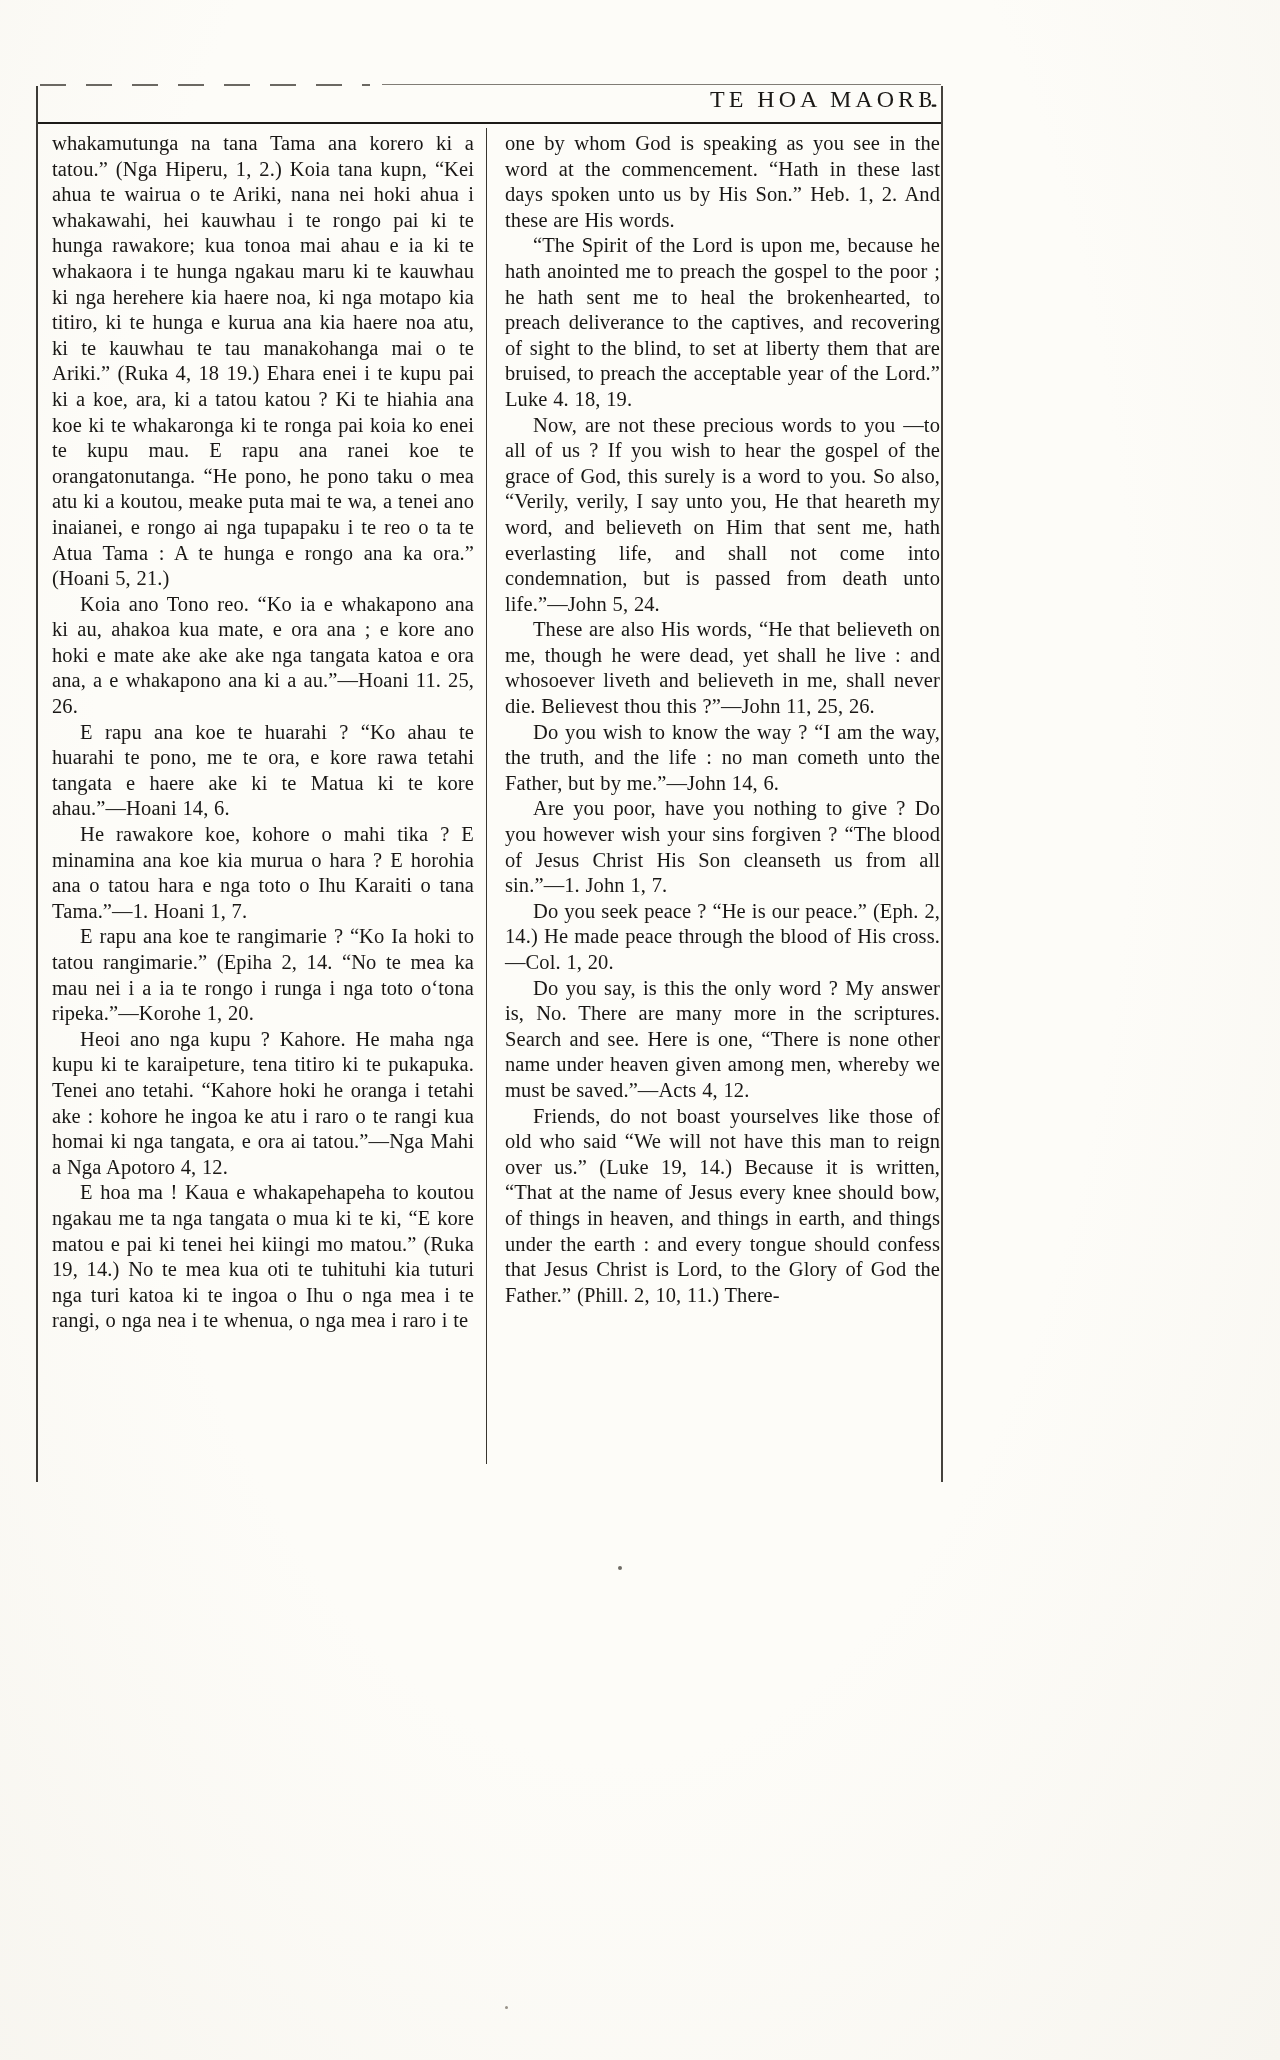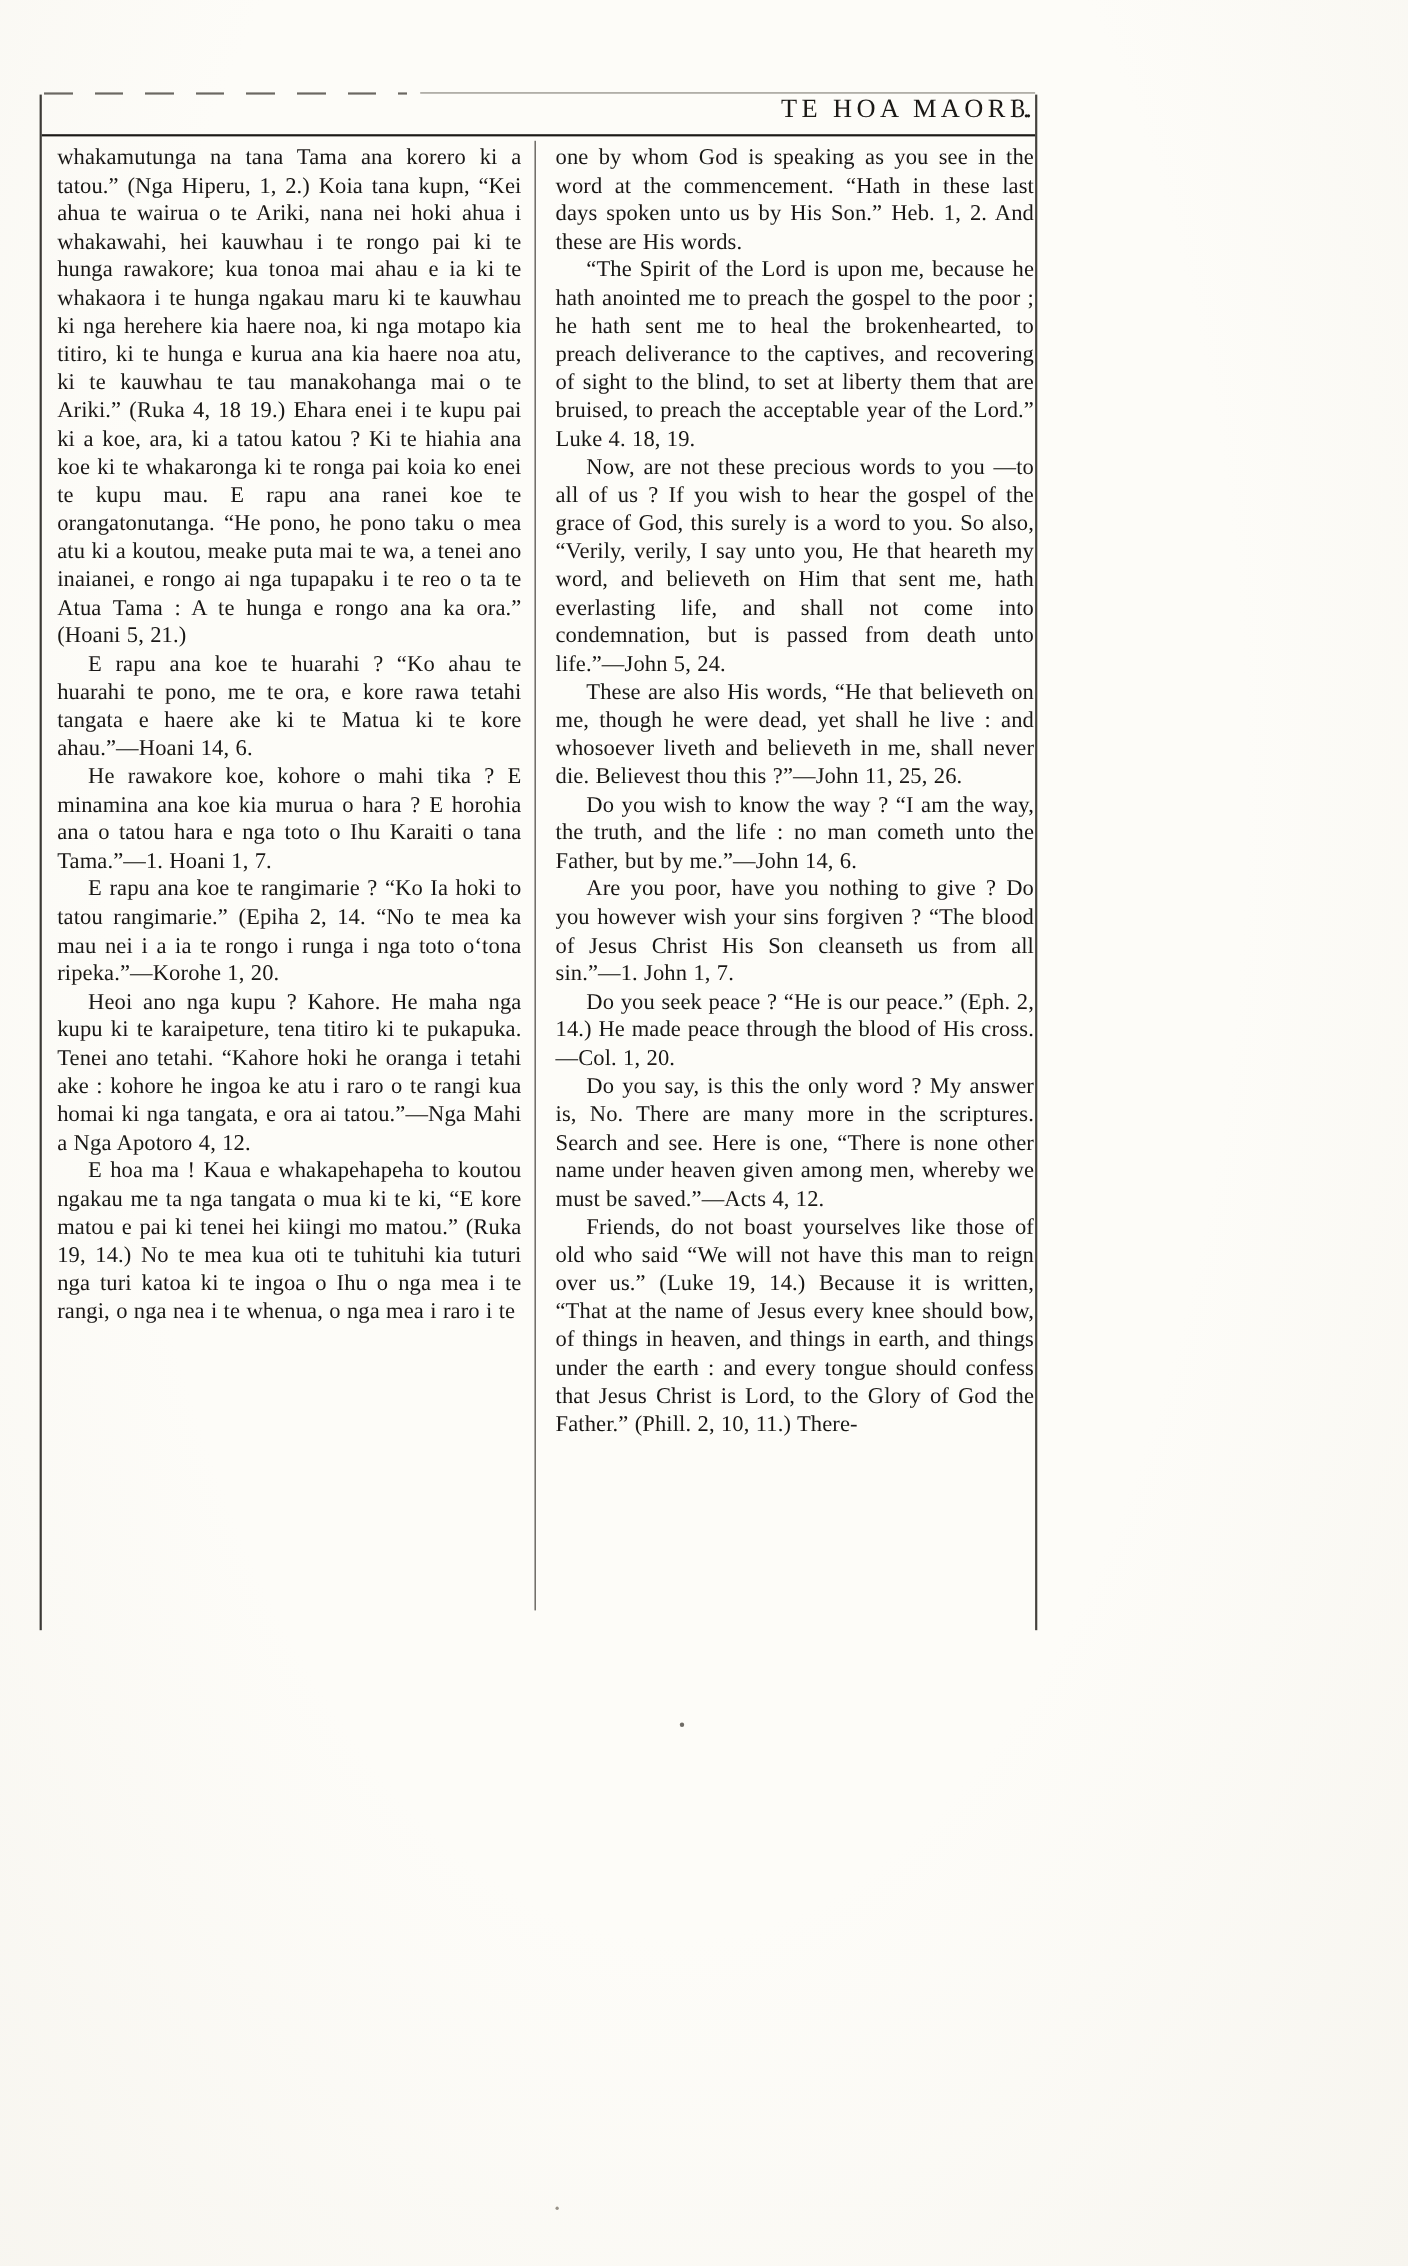--- a/index.html
+++ b/index.html
@@ -69,20 +69,21 @@
     <span class="pagenum">3.</span>
   </div>
 
   <div class="header-rule"></div>
   <div class="column-divider"></div>
 
   <div class="columns">
 
     <div class="col col-left">
       <p class="continuation">whakamutunga na tana Tama ana korero ki a tatou.” (Nga Hiperu, 1, 2.) Koia tana kupn, “Kei ahua te wairua o te Ariki, nana nei hoki ahua i whakawahi, hei kauwhau i te rongo pai ki te hunga rawakore; kua tonoa mai ahau e ia ki te whakaora i te hunga ngakau maru ki te kauwhau ki nga herehere kia haere noa, ki nga motapo kia titiro, ki te hunga e kurua ana kia haere noa atu, ki te kauwhau te tau manakohanga mai o te Ariki.” (Ruka 4, 18 19.) Ehara enei i te kupu pai ki a koe, ara, ki a tatou katou ? Ki te hiahia ana koe ki te whakaronga ki te ronga pai koia ko enei te kupu mau. E rapu ana ranei koe te orangatonutanga. “He pono, he pono taku o mea atu ki a koutou, meake puta mai te wa, a tenei ano inaianei, e rongo ai nga tupapaku i te reo o ta te Atua Tama : A te hunga e rongo ana ka ora.” (Hoani 5, 21.)</p>
+      <p>Koia ano Tono reo. “Ko ia e whakapono ana ki au, ahakoa kua mate, e ora ana ; e kore ano hoki e mate ake ake ake nga tangata katoa e ora ana, a e whakapono ana ki a au.”—Hoani 11. 25, 26.</p>
       <p>E rapu ana koe te huarahi ? “Ko ahau te huarahi te pono, me te ora, e kore rawa tetahi tangata e haere ake ki te Matua ki te kore ahau.”—Hoani 14, 6.</p>
       <p>He rawakore koe, kohore o mahi tika ? E minamina ana koe kia murua o hara ? E horohia ana o tatou hara e nga toto o Ihu Karaiti o tana Tama.”—1. Hoani 1, 7.</p>
       <p>E rapu ana koe te rangimarie ? “Ko Ia hoki to tatou rangimarie.” (Epiha 2, 14. “No te mea ka mau nei i a ia te rongo i runga i nga toto o‘tona ripeka.”—Korohe 1, 20.</p>
       <p>Heoi ano nga kupu ? Kahore. He maha nga kupu ki te karaipeture, tena titiro ki te pukapuka. Tenei ano tetahi. “Kahore hoki he oranga i tetahi ake : kohore he ingoa ke atu i raro o te rangi kua homai ki nga tangata, e ora ai tatou.”—Nga Mahi a Nga Apotoro 4, 12.</p>
       <p>E hoa ma ! Kaua e whakapehapeha to koutou ngakau me ta nga tangata o mua ki te ki, “E kore matou e pai ki tenei hei kiingi mo matou.” (Ruka 19, 14.) No te mea kua oti te tuhituhi kia tuturi nga turi katoa ki te ingoa o Ihu o nga mea i te rangi, o nga nea i te whenua, o nga mea i raro i te</p>
     </div>
 
     <div class="col col-right">
       <p class="continuation">one by whom God is speaking as you see in the word at the commencement. “Hath in these last days spoken unto us by His Son.” Heb. 1, 2. And these are His words.</p>
       <p>“The Spirit of the Lord is upon me, because he hath anointed me to preach the gospel to the poor ; he hath sent me to heal the brokenhearted, to preach deliverance to the captives, and recovering of sight to the blind, to set at liberty them that are bruised, to preach the acceptable year of the Lord.” Luke 4. 18, 19.</p>

